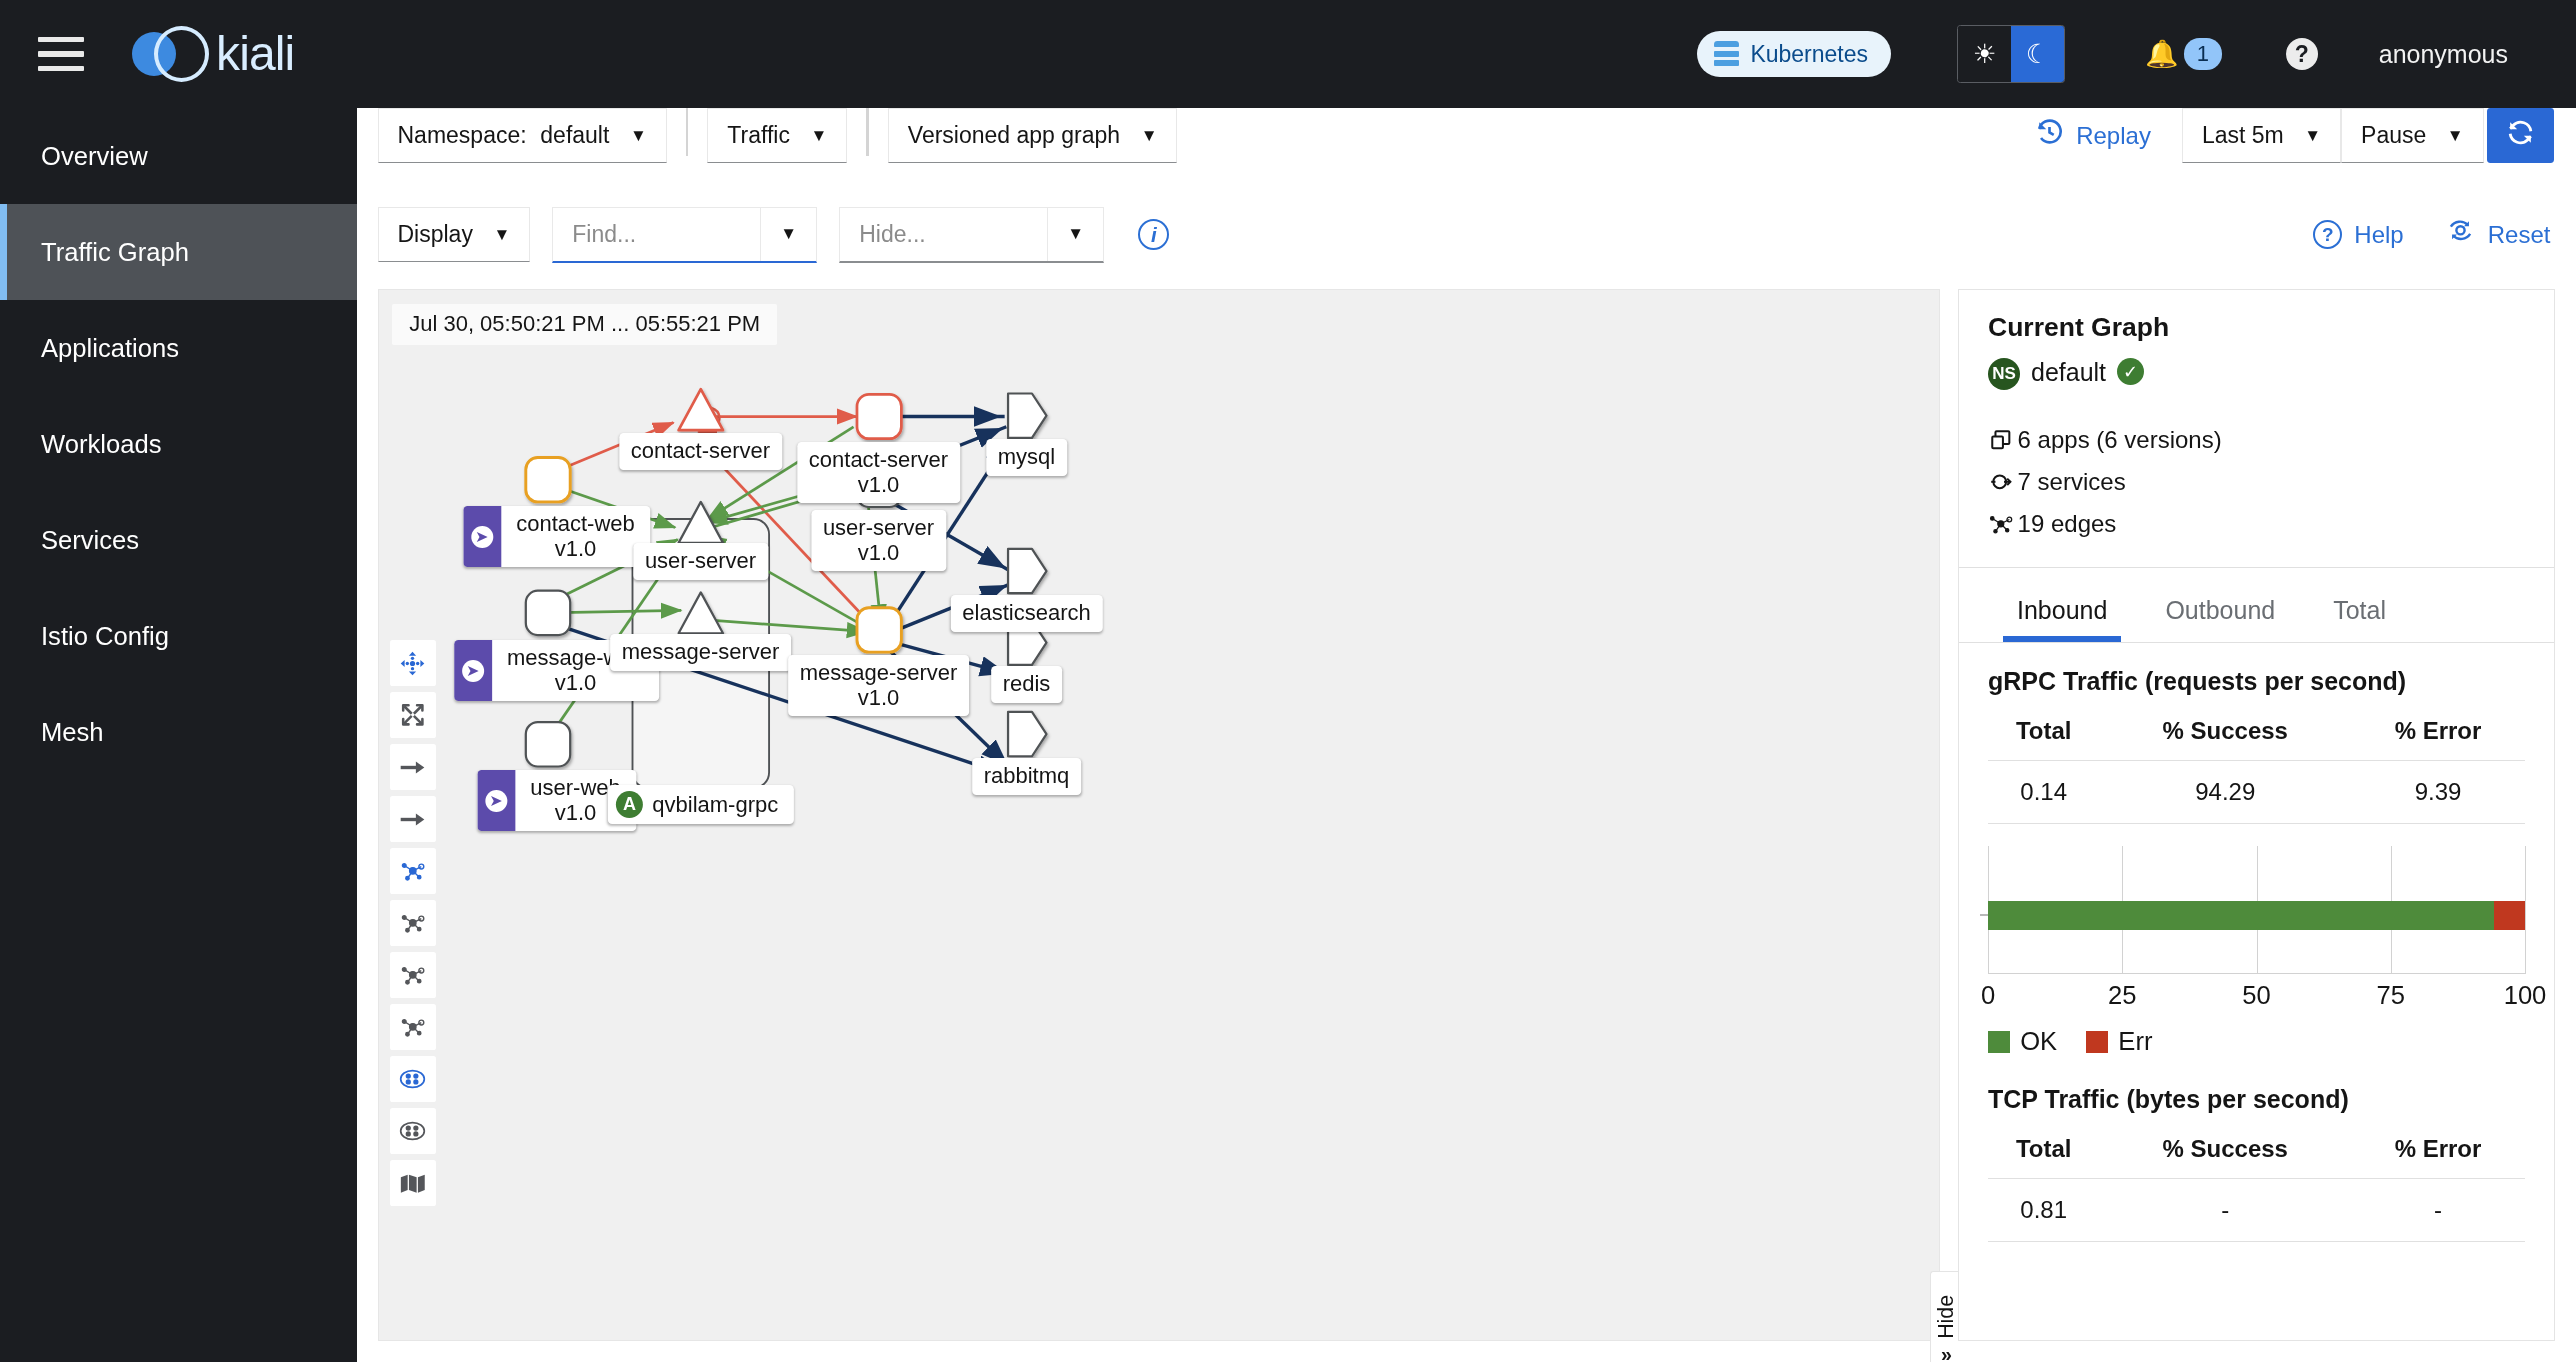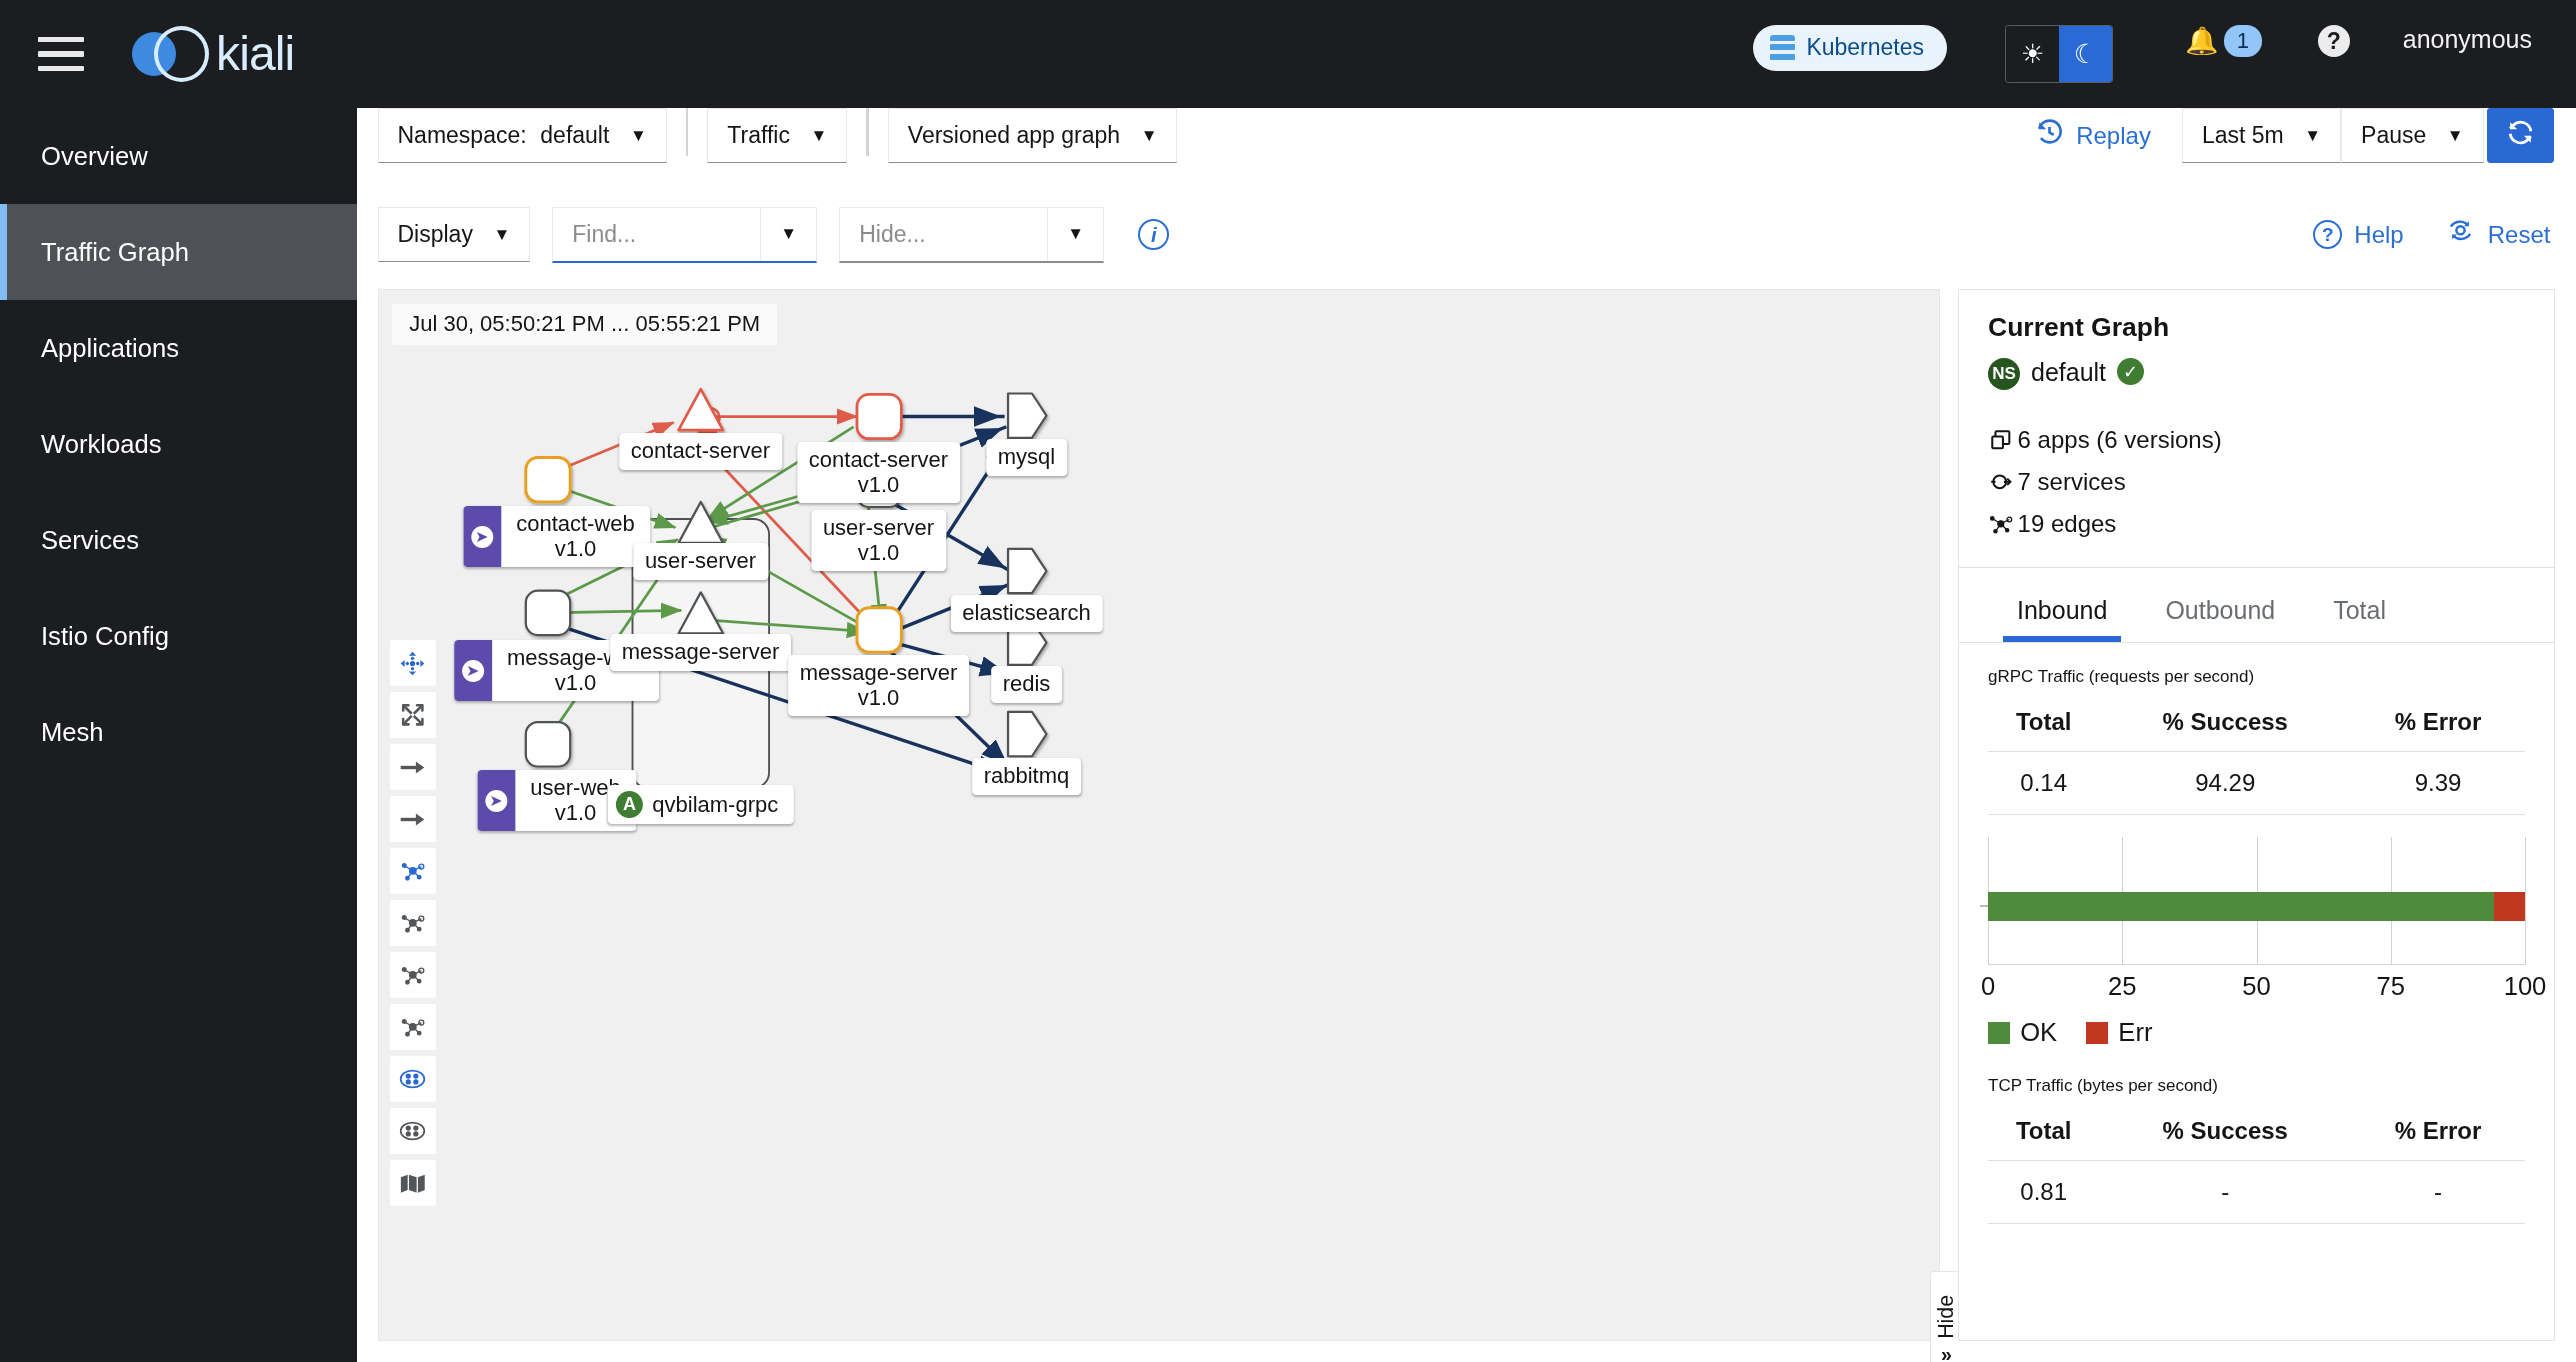--- a/index.html
+++ b/index.html
@@ -34,22 +34,22 @@
   }
   .brand-mark .ring {
     position: absolute; left: 22px; top: 0.9px; width: 55px; height: 56px;
     border-radius: 50%; border: 4.3px solid #d6ecff; background: transparent;
   }
   .brand-text {
     font-size: 48px; color: #d9edff; letter-spacing: -0.9px;
     font-weight: 400; margin-left: 5.1px; line-height: 1;
   }
   #masthead-right {
-    margin-left: auto; display: flex; align-items: flex-start;
-    margin-right: 44px; gap: 0;
+    margin-left: auto; display: flex; align-items: center;
+    margin-right: 68px; gap: 8px;
   }
   .k8s-chip {
     display: flex; align-items: center; gap: 11px;
     background: #e8f3fb; color: #0b4c8c;
     border-radius: 24px; padding: 9.4px 23px 9.4px 17px;
     font-size: 23px; cursor: pointer;
   }
   .k8s-icon { width: 25.6px; height: 25.6px; position: relative; }
   .k8s-icon i {
     position: absolute; left: 0; width: 25.6px; height: 6px;
@@ -275,21 +275,21 @@
     font-size: 25px; color: #6a6e73; padding: 6.8px 29px 17px 29px;
     cursor: pointer; position: relative;
   }
   .sp-tab.active { color: #151515; }
   .sp-tab.active::after {
     content: ""; position: absolute; left: 15.4px; right: 15.4px; bottom: 0;
     height: 6px; background: #2a68d4;
   }
   .sp-tabline { height: 0.9px; background: #e0e0e0; }
 
-  .sp-section-title { font-size: 17px; font-weight: normal; padding: 24px 29px 0 29px; }
+  .sp-section-title { font-size: 25px; font-weight: bold; padding: 24px 29px 0 29px; }
   table.sp-table {
     width: calc(100% - 58px); margin: 15.4px 29px 0 29px;
     border-collapse: collapse; font-size: 24px;
   }
   table.sp-table th {
     font-weight: bold; text-align: center; padding: 5.1px 0 15.4px 0;
     border-bottom: 0.9px solid #e0e0e0;
   }
   table.sp-table td { text-align: center; padding: 17px 0; border-bottom: 0.9px solid #e0e0e0; }
 

